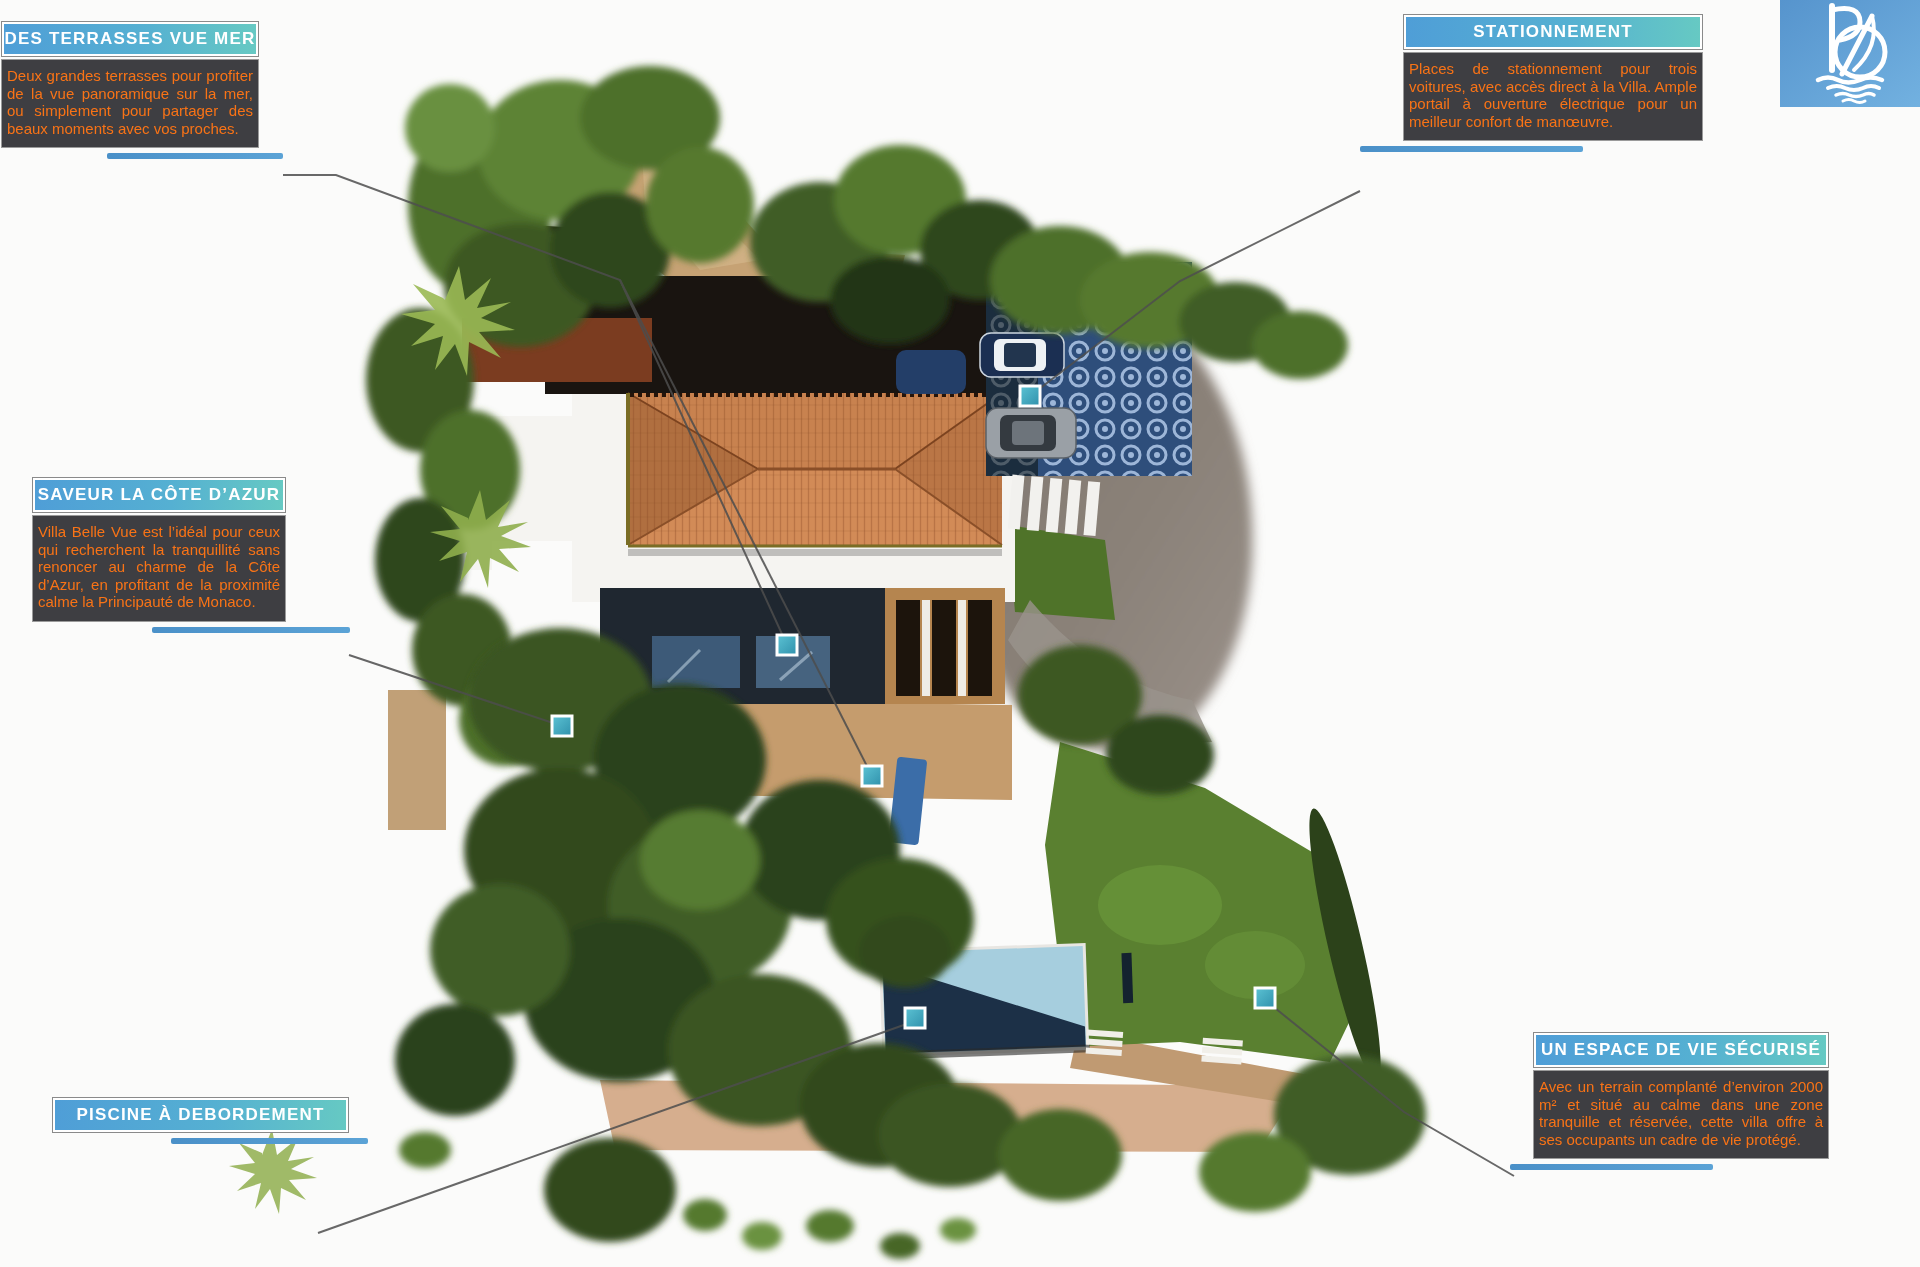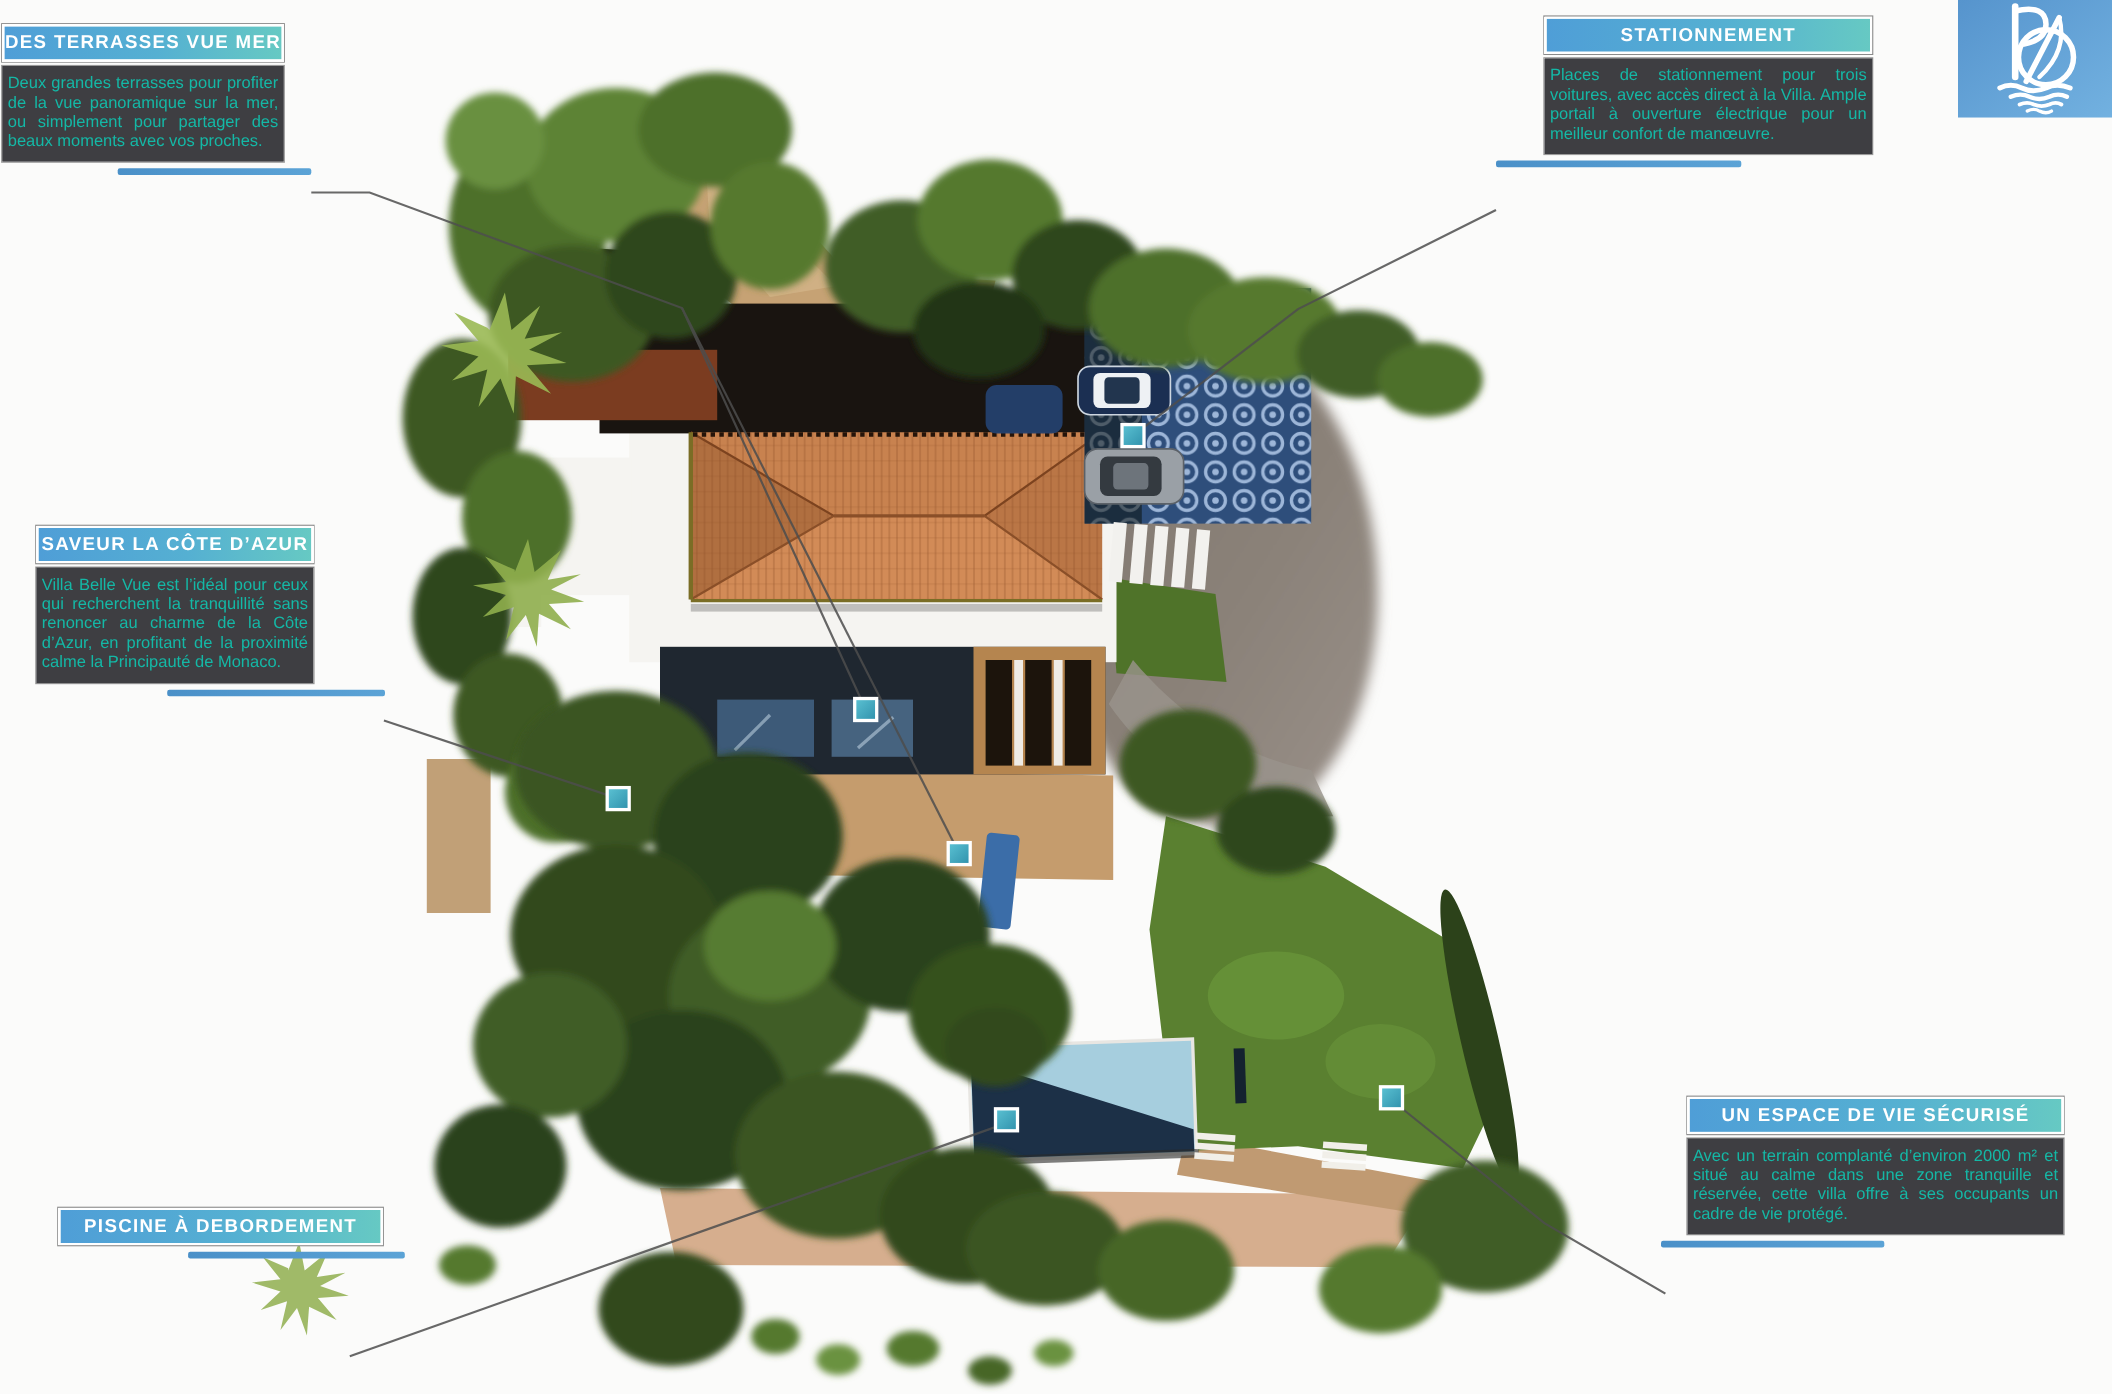--- a/index.html
+++ b/index.html
@@ -7,21 +7,21 @@
          font-family:"Liberation Sans",sans-serif;background:#fbfbfa;}
   #scene{position:absolute;left:0;top:0;width:1920px;height:1267px;}
   .callout{position:absolute;z-index:5;}
   .callout .hdr{
     box-sizing:border-box;height:34px;display:flex;align-items:center;justify-content:center;
     border:2px solid #ffffff;box-shadow:0 0 0 1px #8a8a8a;
     background:linear-gradient(90deg,#4f9ed7 0%,#55b0d2 55%,#66c9c3 100%);
     color:#ffffff;font-size:17px;font-weight:bold;letter-spacing:1.2px;white-space:nowrap;}
   .callout .bodybox{
     box-sizing:border-box;margin-top:4px;background:rgba(56,56,60,0.97);
-    color:#14b8a6;font-size:15px;line-height:1.17;padding:7px 5px 10px 5px;
+    color:#f97316;font-size:15px;line-height:1.17;padding:7px 5px 10px 5px;
     text-align:justify;box-shadow:0 0 0 1px #9a9a9a;}
   .callout .underbar{height:6px;background:linear-gradient(90deg,#4a90c8,#5ba3d6);
     margin-top:6px;border-radius:2px;}
   #logo{position:absolute;left:1780px;top:0;width:140px;height:107px;z-index:5;}
 </style>
 </head>
 <body>
 
 <div id="stage">
 
@@ -253,21 +253,21 @@
     <div class="hdr">SAVEUR LA CÔTE D’AZUR</div>
     <div class="bodybox">Villa Belle Vue est l’idéal pour ceux qui recherchent la tranquillité sans renoncer au charme de la Côte d’Azur, en profitant de la proximité calme la Principauté de Monaco.</div>
     <div class="underbar" style="margin-left:119px;width:198px;"></div>
   </div>
 
   <div class="callout" style="left:5px;top:1098px;width:295px;padding-left:48px;">
     <div class="hdr">PISCINE À DEBORDEMENT</div>
     <div class="underbar" style="margin-left:118px;width:197px;"></div>
   </div>
 
-  <div class="callout" style="left:1534px;top:997px;width:342px;">
+  <div class="callout" style="left:1534px;top:1033px;width:294px;">
     <div class="hdr">UN ESPACE DE VIE SÉCURISÉ</div>
     <div class="bodybox">Avec un terrain complanté d’environ 2000 m² et situé au calme dans une zone tranquille et réservée, cette villa offre à ses occupants un cadre de vie protégé.</div>
     <div class="underbar" style="margin-left:-24px;width:203px;"></div>
   </div>
 
   <div id="logo">
     <svg width="140" height="107" viewBox="0 0 140 107" xmlns="http://www.w3.org/2000/svg">
       <defs>
         <linearGradient id="logobg" x1="0" y1="0" x2="1" y2="1">
           <stop offset="0" stop-color="#5694cd"></stop>

